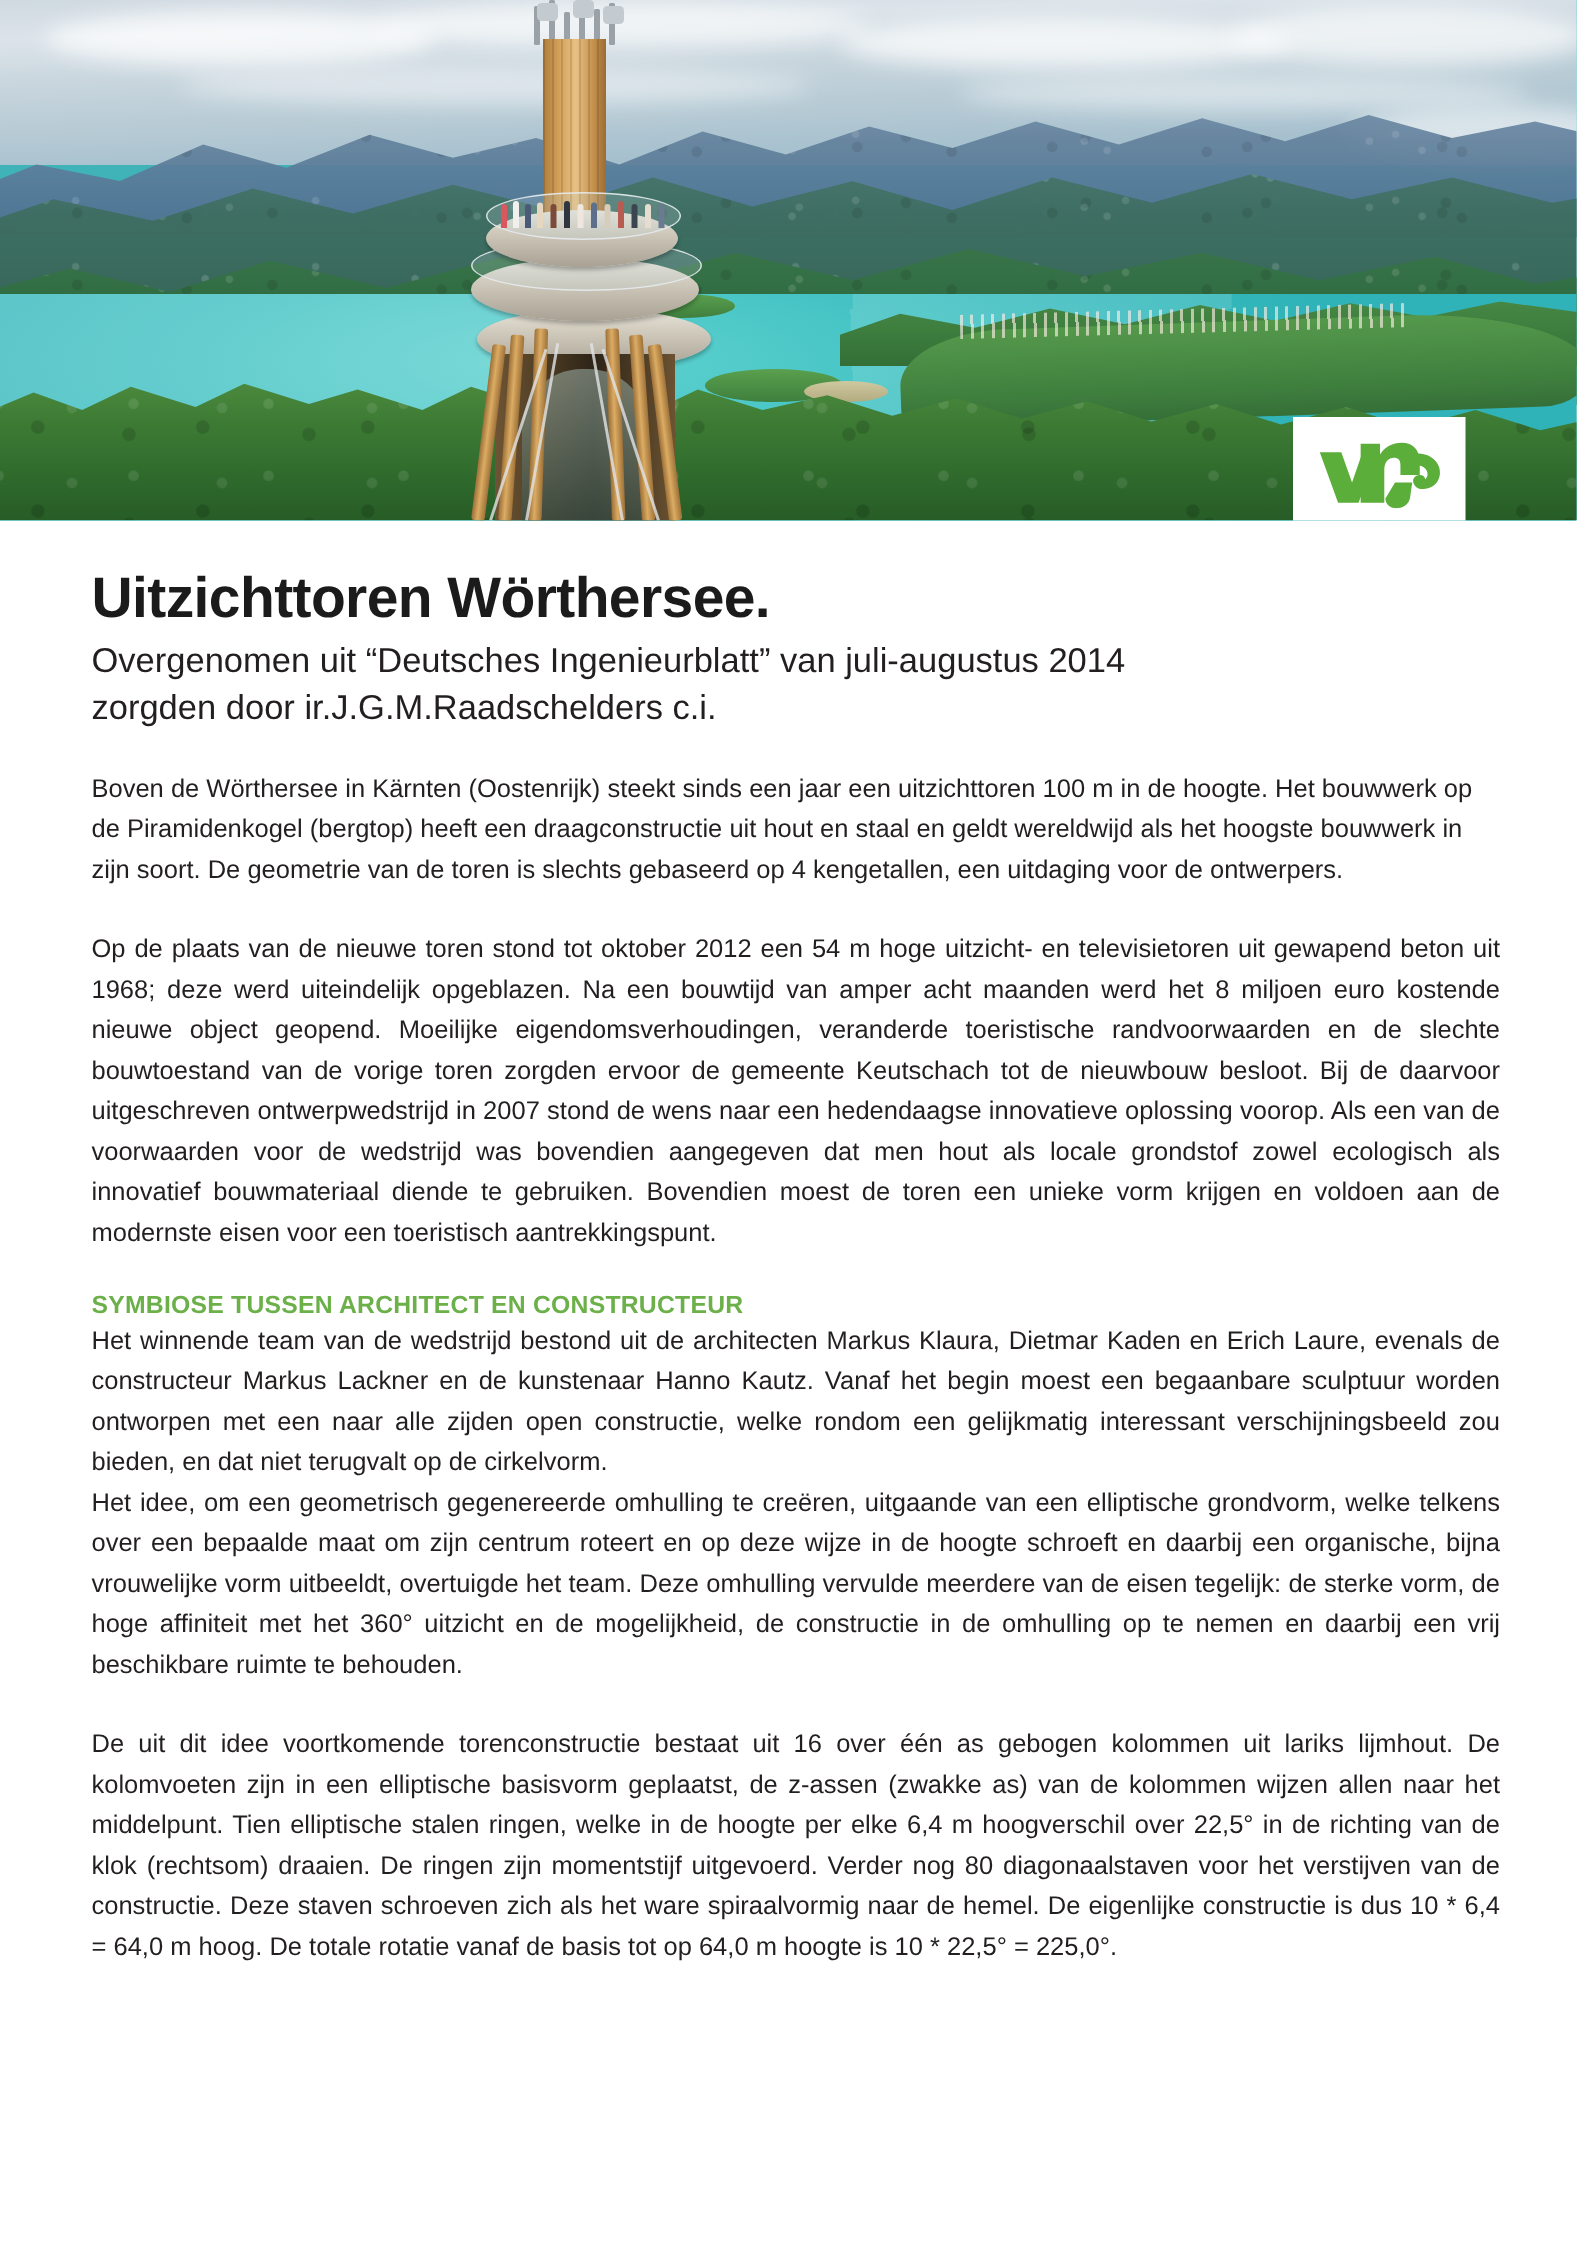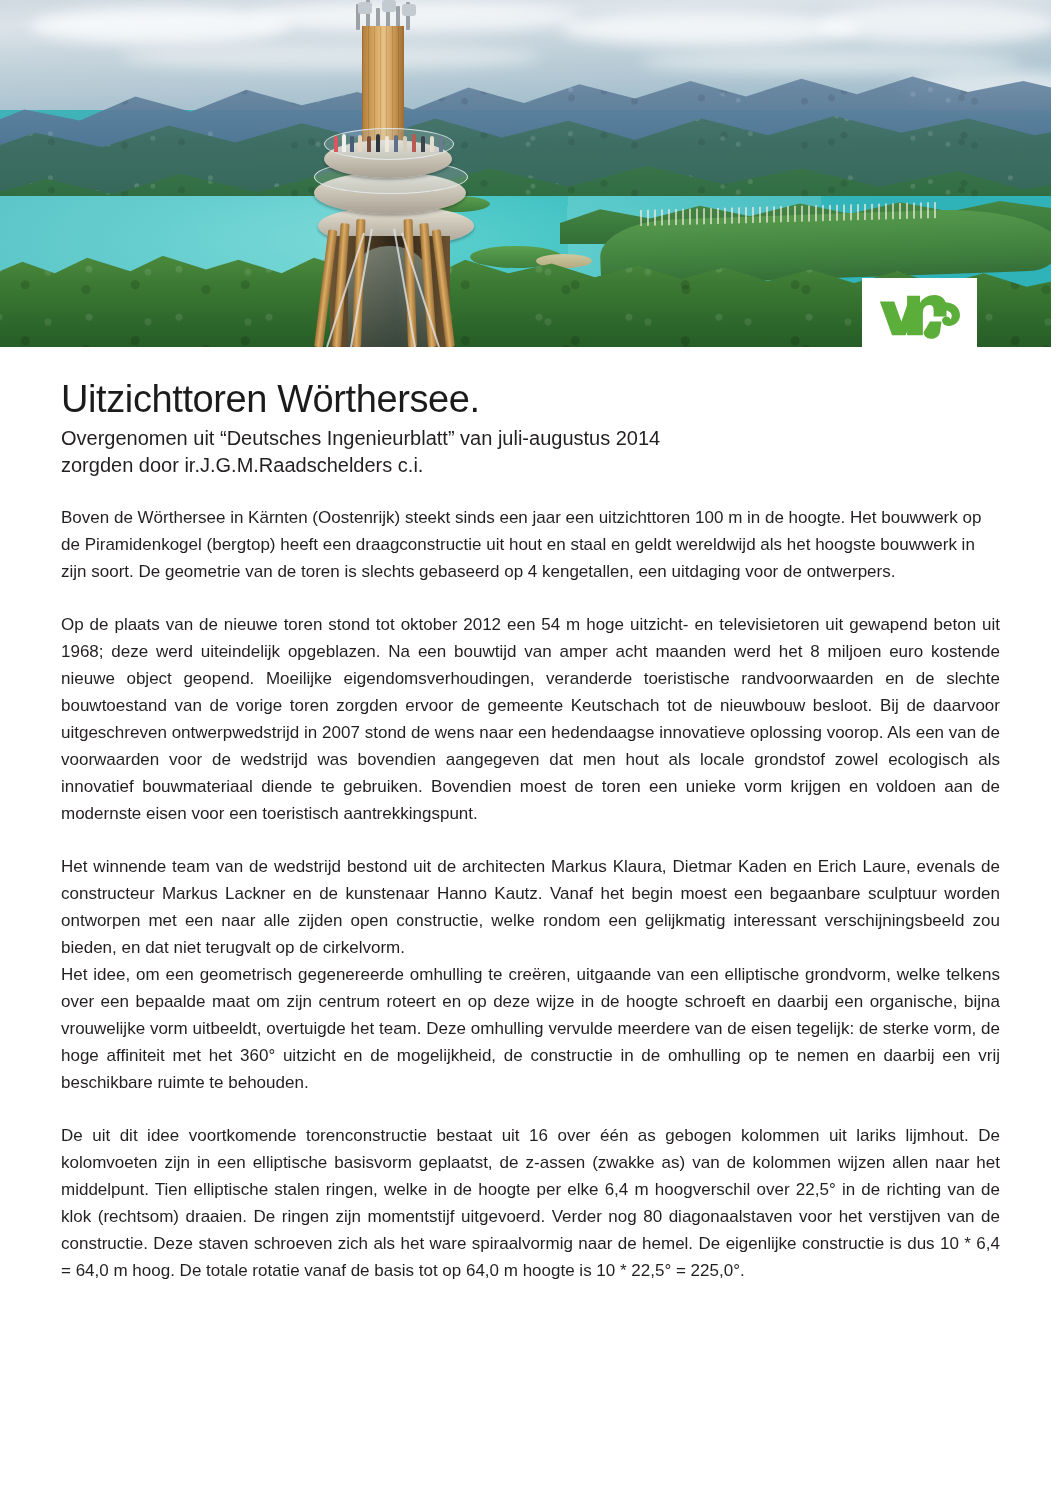--- a/index.html
+++ b/index.html
@@ -295,27 +295,27 @@
   .doc {
     position: absolute;
     left: 61px;
     top: 347px;
     width: 939px;
   }
   .title {
     margin: 32px 0 0 0;
     font-size: 38px;
     line-height: 1.06;
-    font-weight: normal;
+    font-weight: bold;
     letter-spacing: -0.4px;
     color: #1b1b1b;
   }
   .subtitle {
     margin: 6px 0 0 0;
-    font-size: 20px;
+    font-size: 23px;
     line-height: 1.32;
     color: #231f20;
   }
   p.body {
     margin: 0;
     font-size: 17px;
     line-height: 1.59;
     color: #231f20;
     text-align: justify;
   }
@@ -445,20 +445,21 @@
   <div class="gap-lg"></div>
 
   <p class="body ragged">Boven de Wörthersee in Kärnten (Oostenrijk) steekt sinds een jaar een uitzichttoren 100 m in de hoogte. Het bouwwerk op de Piramidenkogel (bergtop) heeft een draagconstructie uit hout en staal en geldt wereldwijd als het hoogste bouwwerk in zijn soort. De geometrie van de toren is slechts gebaseerd op 4 kengetallen, een uitdaging voor de ontwerpers.</p>
 
   <div class="gap-lg"></div>
 
   <p class="body">Op de plaats van de nieuwe toren stond tot oktober 2012 een 54 m hoge uitzicht- en televisietoren uit gewapend beton uit 1968; deze werd uiteindelijk opgeblazen. Na een bouwtijd van amper acht maanden werd het 8 miljoen euro kostende nieuwe object geopend. Moeilijke eigendomsverhoudingen, veranderde toeristische randvoorwaarden en de slechte bouwtoestand van de vorige toren zorgden ervoor de gemeente Keutschach tot de nieuwbouw besloot. Bij de daarvoor uitgeschreven ontwerpwedstrijd in 2007 stond de wens naar een hedendaagse innovatieve oplossing voorop. Als een van de voorwaarden voor de wedstrijd was bovendien aangegeven dat men hout als locale grondstof zowel ecologisch als innovatief bouwmateriaal diende te gebruiken. Bovendien moest de toren een unieke vorm krijgen en voldoen aan de modernste eisen voor een toeristisch aantrekkingspunt.</p>
 
   <div class="gap-lg"></div>
 
+  <h2 class="section-head">SYMBIOSE TUSSEN ARCHITECT EN CONSTRUCTEUR</h2>
 
   <p class="body">Het winnende team van de wedstrijd bestond uit de architecten Markus Klaura, Dietmar Kaden en Erich Laure, evenals de constructeur Markus Lackner en de kunstenaar Hanno Kautz. Vanaf het begin moest een begaanbare sculptuur worden ontworpen met een naar alle zijden open constructie, welke rondom een gelijkmatig interessant verschijningsbeeld zou bieden, en dat niet terugvalt op de cirkelvorm.</p>
 
   <p class="body">Het idee, om een geometrisch gegenereerde omhulling te creëren, uitgaande van een elliptische grondvorm, welke telkens over een bepaalde maat om zijn centrum roteert en op deze wijze in de hoogte schroeft en daarbij een organische, bijna vrouwelijke vorm uitbeeldt, overtuigde het team. Deze omhulling vervulde meerdere van de eisen tegelijk: de sterke vorm, de hoge affiniteit met het 360° uitzicht en de mogelijkheid, de constructie in de omhulling op te nemen en daarbij een vrij beschikbare ruimte te behouden.</p>
 
   <div class="gap-lg"></div>
 
   <p class="body">De uit dit idee voortkomende torenconstructie bestaat uit 16 over één as gebogen kolommen uit lariks lijmhout. De kolomvoeten zijn in een elliptische basisvorm geplaatst, de z-assen (zwakke as) van de kolommen wijzen allen naar het middelpunt. Tien elliptische stalen ringen, welke in de hoogte per elke 6,4 m hoogverschil over 22,5° in de richting van de klok (rechtsom) draaien. De ringen zijn momentstijf uitgevoerd. Verder nog 80 diagonaalstaven voor het verstijven van de constructie. Deze staven schroeven zich als het ware spiraalvormig naar de hemel. De eigenlijke constructie is dus 10 * 6,4 = 64,0 m hoog. De totale rotatie vanaf de basis tot op 64,0 m hoogte is 10 * 22,5° = 225,0°.</p>
 
 </div>

